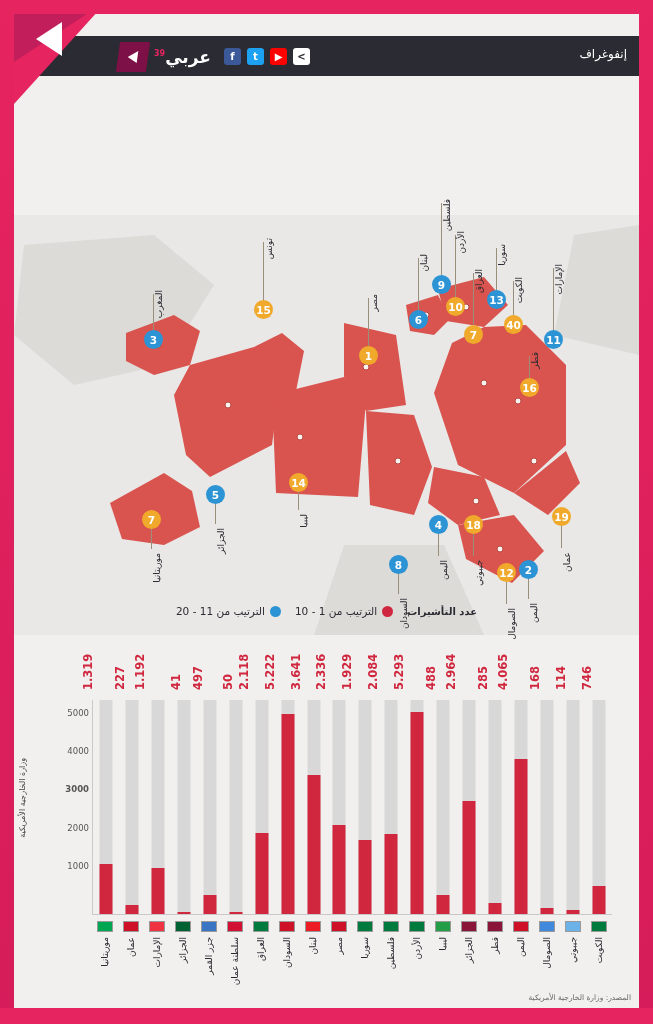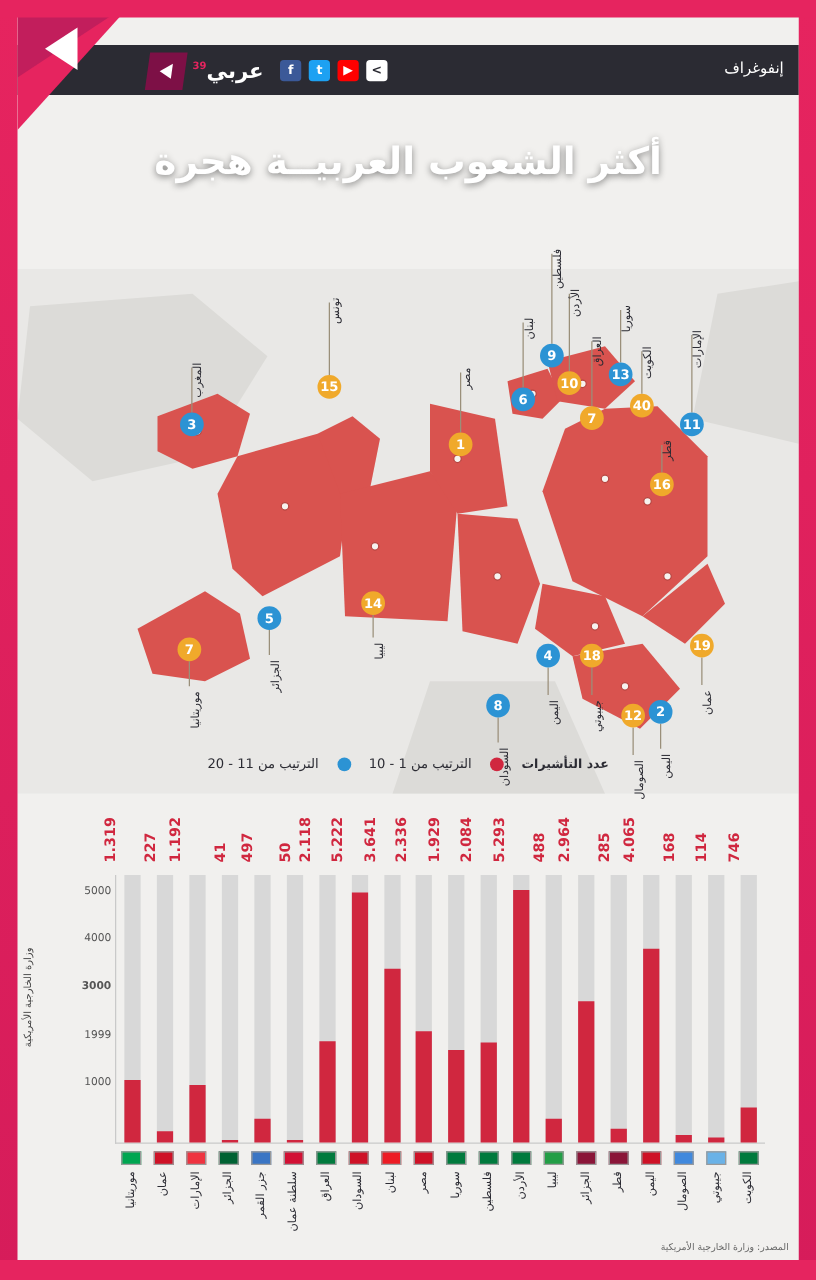--- a/index.html
+++ b/index.html
@@ -112,21 +112,21 @@
     background:
       radial-gradient(ellipse at 46% 40%, rgba(255,255,255,.18), rgba(0,0,0,0) 60%);
   }
   .world-bg svg { position: absolute; inset: 0; width: 100%; height: 100%; }
   
   .legend {
     position: absolute; left: 0; right: 0; top: 600px; height: 22px;
     display: flex; justify-content: center; align-items: center; gap: 14px;
     direction: rtl; z-index: 16;
   }
-  .legend-item { display: flex; align-items: center; gap: 15px; font-size: 10.5px; color: #2b2b33; }
+  .legend-item { display: flex; align-items: center; gap: 5px; font-size: 10.5px; color: #2b2b33; }
   .legend-dot { width: 11px; height: 11px; border-radius: 50%; display: inline-block; }
   .legend-title { font-size: 10px; font-weight: bold; color: #2b2b33; }
   
   .chart-area {
     position: absolute; left: 14px; top: 640px; width: 625px; height: 368px;
     z-index: 12;
   }
   .chart-plot {
     position: absolute; left: 78px; top: 60px; width: 520px; height: 215px;
     border-left: 1px solid #c9c9c9; border-bottom: 1px solid #c9c9c9;
@@ -378,41 +378,40 @@
   </div>
 
   <div class="social">
     <span class="s-ic" style="background:#3b5998;color:#fff">f</span>
     <span class="s-ic" style="background:#1da1f2;color:#fff">t</span>
     <span class="s-ic" style="background:#ff0000;color:#fff">▶</span>
     <span class="s-ic" style="background:#ffffff;color:#2b2b33">&lt;</span>
   </div>
 
   <div class="title-wrap">
-    <div class="title-line">أكثر الشعوب العربيــة هجرة</div>
   </div>
 
   <div class="legend">
     <span class="legend-title">عدد التأشيرات</span>
     <span class="legend-item">
       <span class="legend-dot" style="background:#d0273f"></span>
       <span>الترتيب من 1 - 10</span>
     </span>
     <span class="legend-item">
       <span class="legend-dot" style="background:#2c93d4"></span>
       <span>الترتيب من 11 - 20</span>
     </span>
   </div>
 
   <div class="chart-area">
     <div class="ylab">وزارة الخارجية الأمريكية</div>
     <div class="chart-plot">
       <div id="yticks">
           <div class="ytick" style="bottom: 17.8571%; margin-top: 14px;">1000</div>
-          <div class="ytick" style="bottom: 35.7143%;">1999</div>
+          <div class="ytick" style="bottom: 35.7143%;">2000</div>
           <div class="ytick" style="bottom: 53.5714%; font-weight: bold;">3000</div>
           <div class="ytick" style="bottom: 71.4286%;">4000</div>
           <div class="ytick" style="bottom: 89.2857%;">5000</div>
         </div>
       <div class="bars" id="bars">
           <div class="bar-col">
             <div class="bar-bg"></div>
             <div class="bar-fg" style="height:23.55357142857143%"></div>
             <div class="bar-val">1.319</div>
           </div>

